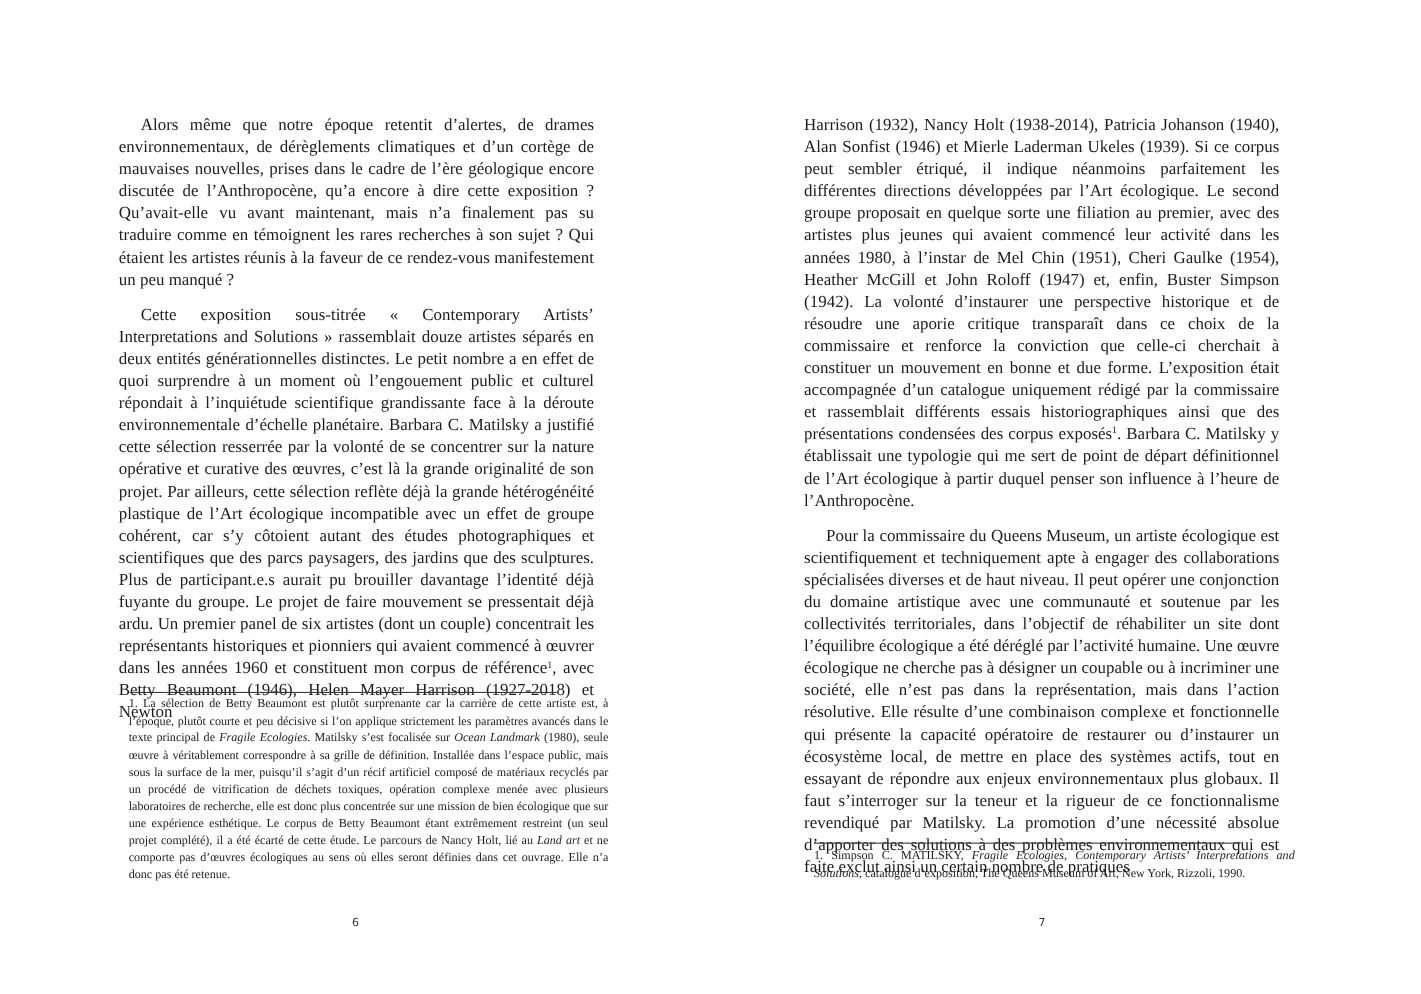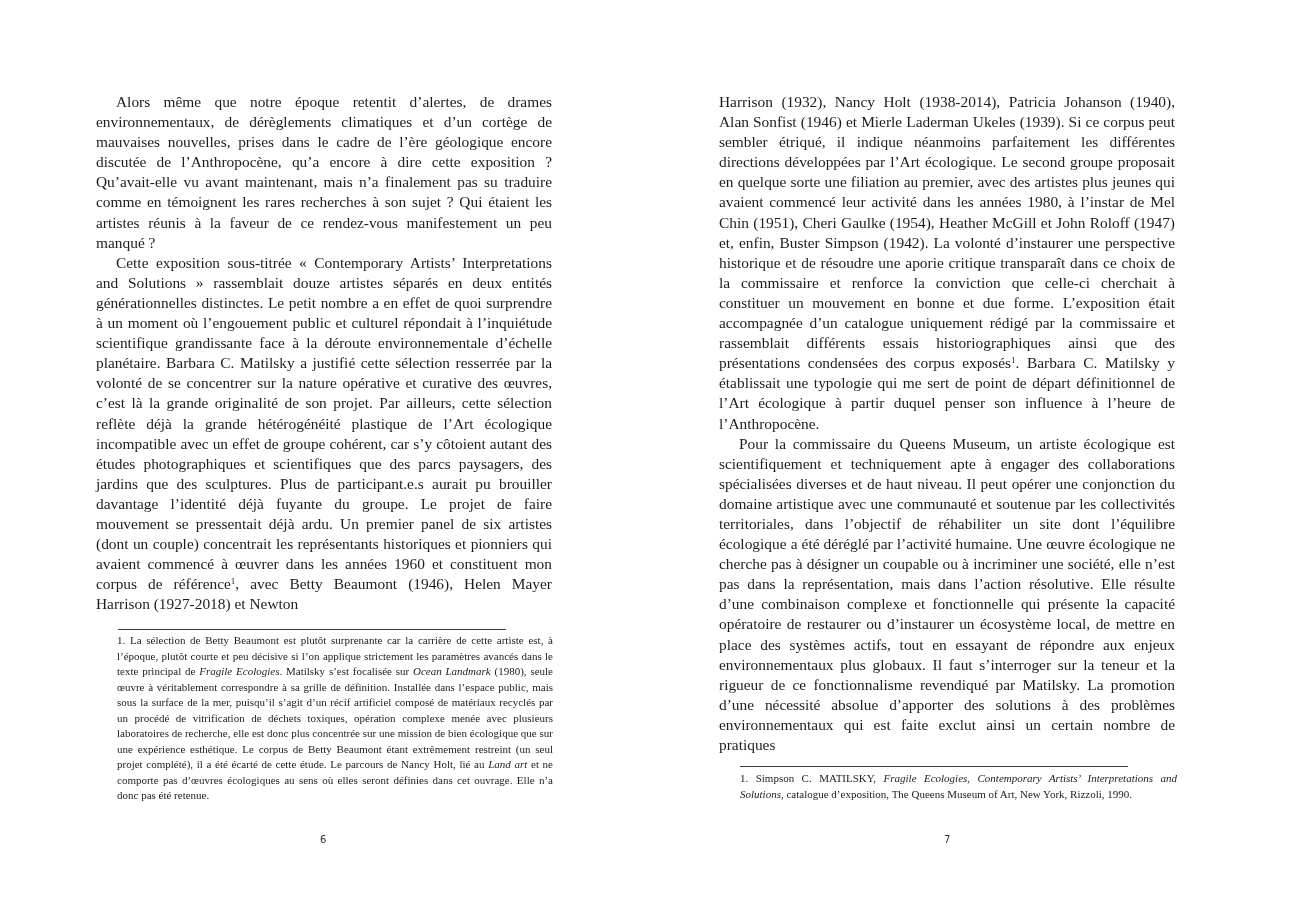--- a/index.html
+++ b/index.html
@@ -30,21 +30,21 @@
       width: 456px;
       font-size: 15.4px;
       line-height: 20.1px;
       text-align: justify;
       hyphens: manual;
     }
     .page-left .body-text { left: 96px; }
     .page-right .body-text { left: 95px; }
 
     .body-text p {
-      margin: 0;
+      margin: 12px;
       text-indent: 20px;
     }
     .body-text p.no-indent { text-indent: 0; }
     sup.fn-ref {
       font-size: 9px;
       line-height: 0;
       vertical-align: 5px;
     }
 
     .footnote-rule {

